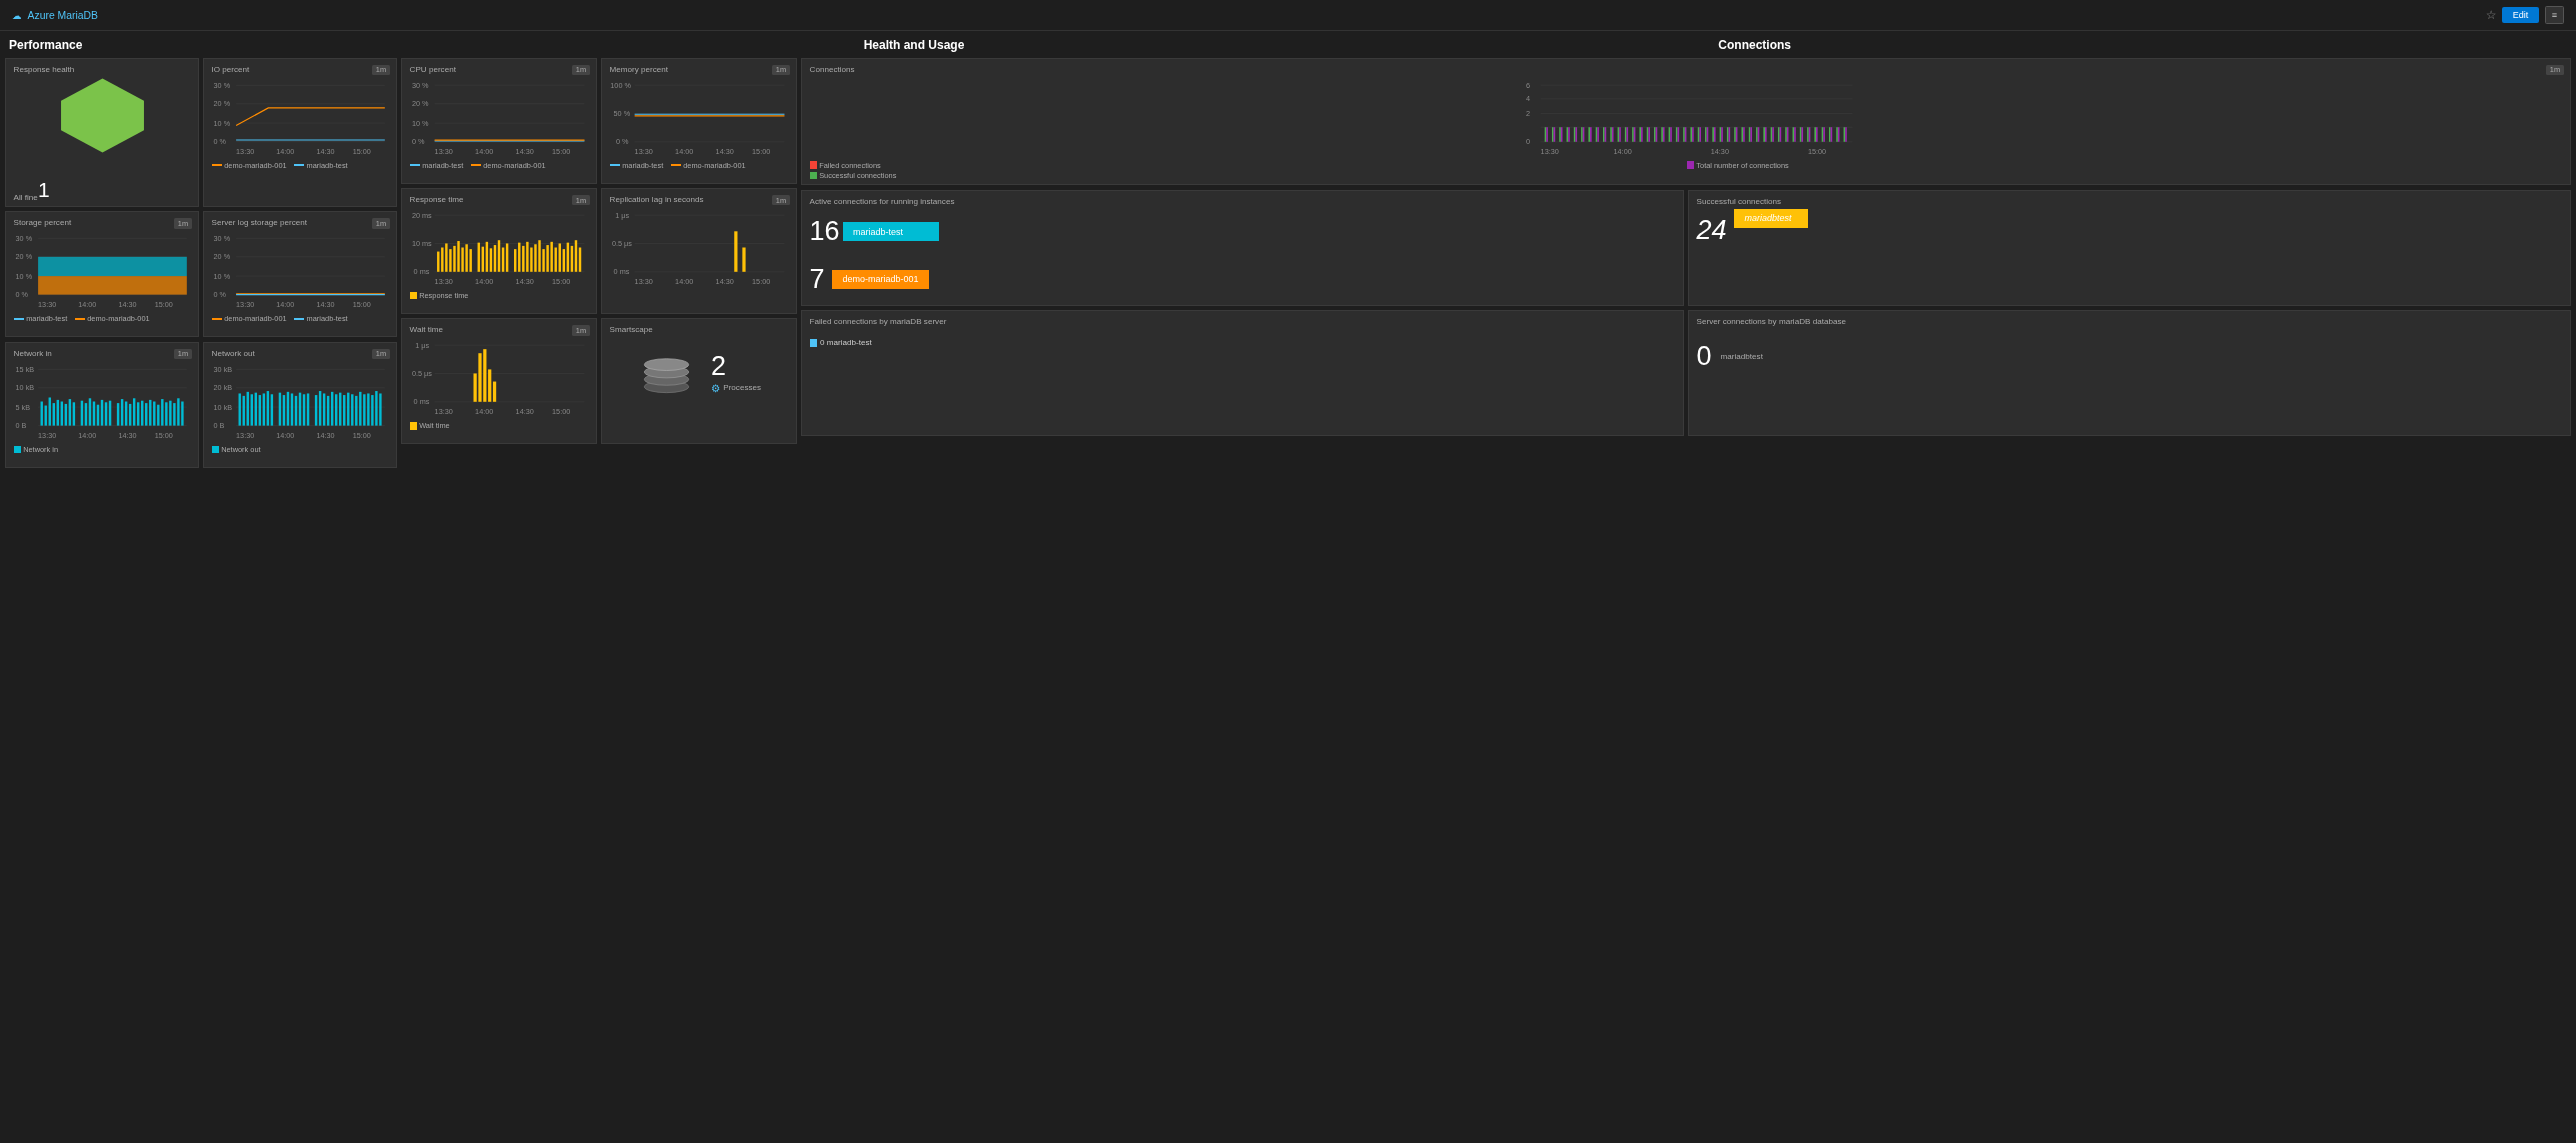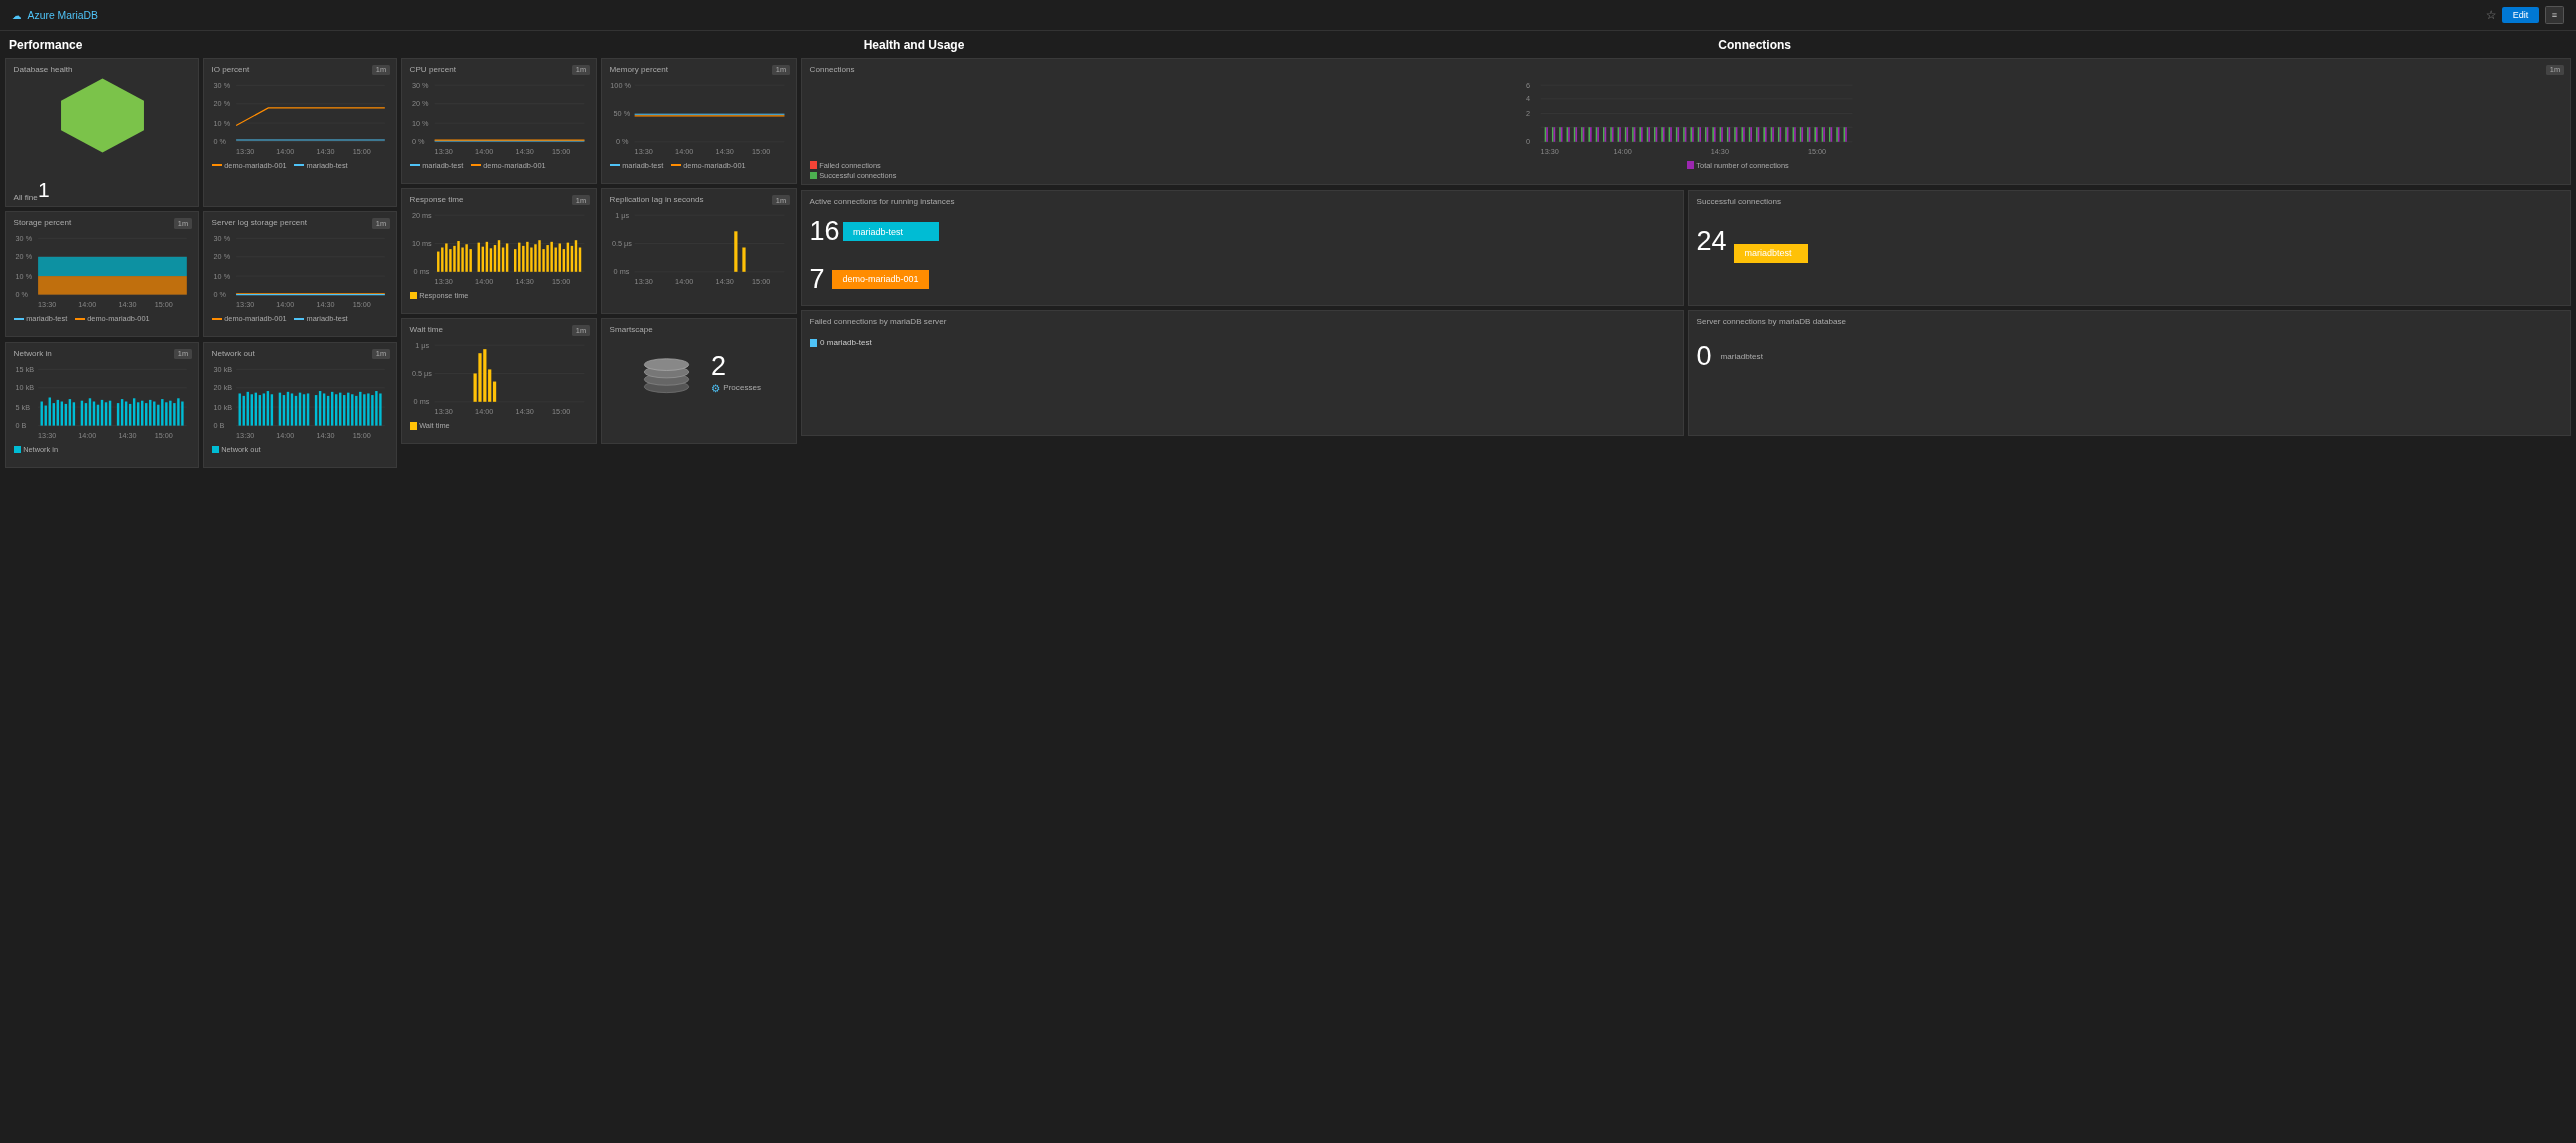--- a/index.html
+++ b/index.html
@@ -263,21 +263,21 @@
   <div class="section-header">Connections</div>
 </div>
 
 <div class="main-grid">
 
   <div class="col-health">
 
     <div class="panel-row">
 
       <div class="panel" style="min-height:148px;">
-        <div class="panel-title">Database health</div>
+        <div class="panel-title">Response health</div>
         <div class="hex-wrapper">
           <div class="hexagon">
             <svg viewBox="0 0 120 104" xmlns="http://www.w3.org/2000/svg">
               <polygon points="60,2 116,32 116,72 60,102 4,72 4,32" fill="#7bc34a"></polygon>
             </svg>
           </div>
         </div>
         <div class="health-bottom">
           <span class="health-status">All fine</span>
           <span class="health-count">1</span>
@@ -868,21 +868,21 @@
           <span class="instance-label-box bar-cyan" style="padding:4.4px 10.4px;font-size:9px;color:#fff;min-width:96px;">mariadb-test</span>
         </div>
         <div style="display:flex;align-items:center;gap:7.4px;margin-top:4.4px;">
           <span class="big-number">7</span>
           <span class="instance-label-box bar-orange" style="padding:4.4px 10.4px;font-size:9px;color:#fff;min-width:96px;">demo-mariadb-001</span>
         </div>
       </div>
 
       <div class="panel big-number-panel">
         <div class="panel-title">Successful connections</div>
-        <div style="display:flex;align-items:flex-end;gap:7.4px;margin-top:14px;">
+        <div style="display:flex;align-items:flex-start;gap:7.4px;margin-top:3px;font-style:italic;">
           <span class="big-number">24</span>
           <span class="instance-label-box bar-yellow" style="padding:4.4px 10.4px;font-size:9px;color:#fff;min-width:74px;">mariadbtest</span>
         </div>
       </div>
     </div>
 
     <div class="panel-row">
 
       <div class="panel">
         <div class="panel-title">Failed connections by mariaDB server</div>

